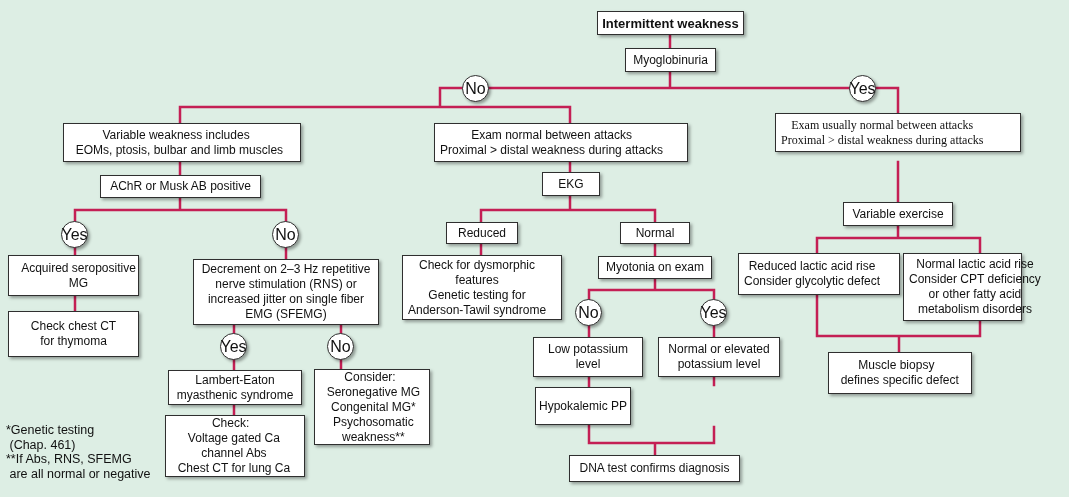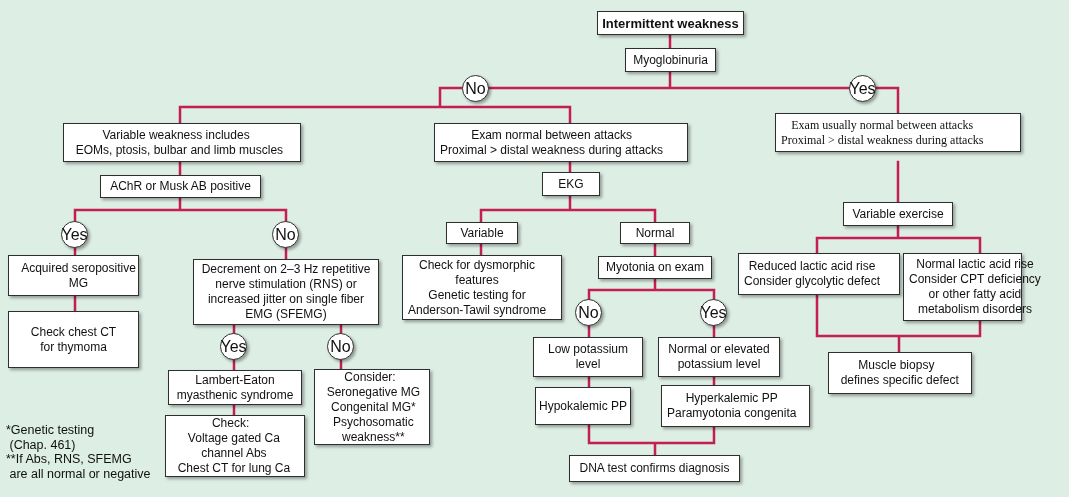--- a/index.html
+++ b/index.html
@@ -73,21 +73,21 @@
   <div class="circle" style="left:462px;top:75px;">No</div>
   <div class="circle" style="left:849px;top:75px;">Yes</div>
 
   <div class="box l" style="left:63px;top:123px;width:238px;height:39px;">Variable weakness includes
   EOMs, ptosis, bulbar and limb muscles</div>
   <div class="box c" style="left:100px;top:175px;width:161px;height:23px;">AChR or Musk AB positive</div>
   <div class="circle" style="left:61px;top:221px;">Yes</div>
   <div class="circle" style="left:272px;top:221px;">No</div>
   <div class="box c" style="left:8px;top:255px;width:131px;height:41px;padding-left:15px;">Acquired seropositive
 MG</div>
-  <div class="box c" style="left:8px;top:311px;width:131px;height:57px;">Check chest CT
+  <div class="box c" style="left:8px;top:311px;width:131px;height:46px;">Check chest CT
 for thymoma</div>
   <div class="box c" style="left:193px;top:259px;width:186px;height:66px;">Decrement on 2–3 Hz repetitive
 nerve stimulation (RNS) or
 increased jitter on single fiber
 EMG (SFEMG)</div>
   <div class="circle" style="left:220px;top:333px;">Yes</div>
   <div class="circle" style="left:327px;top:333px;">No</div>
   <div class="box c" style="left:168px;top:370px;width:134px;height:35px;">Lambert-Eaton
 myasthenic syndrome</div>
   <div class="box l" style="left:165px;top:415px;width:140px;height:62px;">Check:
@@ -100,36 +100,34 @@
   Psychosomatic
   weakness**</div>
   <div class="note" style="left:6px;top:423px;">*Genetic testing
  (Chap. 461)
 **If Abs, RNS, SFEMG
  are all normal or negative</div>
 
   <div class="box l" style="left:434px;top:123px;width:254px;height:39px;">Exam normal between attacks
 Proximal &gt; distal weakness during attacks</div>
   <div class="box c" style="left:542px;top:172px;width:58px;height:24px;">EKG</div>
-  <div class="box c" style="left:446px;top:222px;width:72px;height:22px;">Variable</div>
+  <div class="box c" style="left:446px;top:222px;width:72px;height:22px;">Reduced</div>
   <div class="box c" style="left:620px;top:222px;width:70px;height:22px;">Normal</div>
   <div class="box l" style="left:402px;top:255px;width:160px;height:65px;">Check for dysmorphic
 features
 Genetic testing for
 Anderson-Tawil syndrome</div>
   <div class="box c" style="left:598px;top:256px;width:114px;height:23px;">Myotonia on exam</div>
   <div class="circle" style="left:575px;top:299px;">No</div>
   <div class="circle" style="left:700px;top:299px;">Yes</div>
   <div class="box c" style="left:533px;top:337px;width:110px;height:40px;">Low potassium
 level</div>
   <div class="box c" style="left:535px;top:387px;width:96px;height:38px;">Hypokalemic PP</div>
   <div class="box c" style="left:658px;top:337px;width:122px;height:40px;">Normal or elevated
 potassium level</div>
-  <div class="box l" style="left:661px;top:385px;width:149px;height:42px;">Hyperkalemic PP
-Paramyotonia congenita</div>
   <div class="box c" style="left:569px;top:455px;width:171px;height:27px;">DNA test confirms diagnosis</div>
 
   <div class="box l" style="left:775px;top:113px;width:246px;height:39px;font-family:Liberation Serif, serif;">Exam usually normal between attacks
 Proximal &gt; distal weakness during attacks</div>
   <div class="box c" style="left:843px;top:202px;width:110px;height:24px;">Variable exercise</div>
   <div class="box l" style="left:738px;top:253px;width:162px;height:42px;">Reduced lactic acid rise
 Consider glycolytic defect</div>
   <div class="box l" style="left:903px;top:253px;width:119px;height:68px;">Normal lactic acid rise
 Consider CPT deficiency
 or other fatty acid

